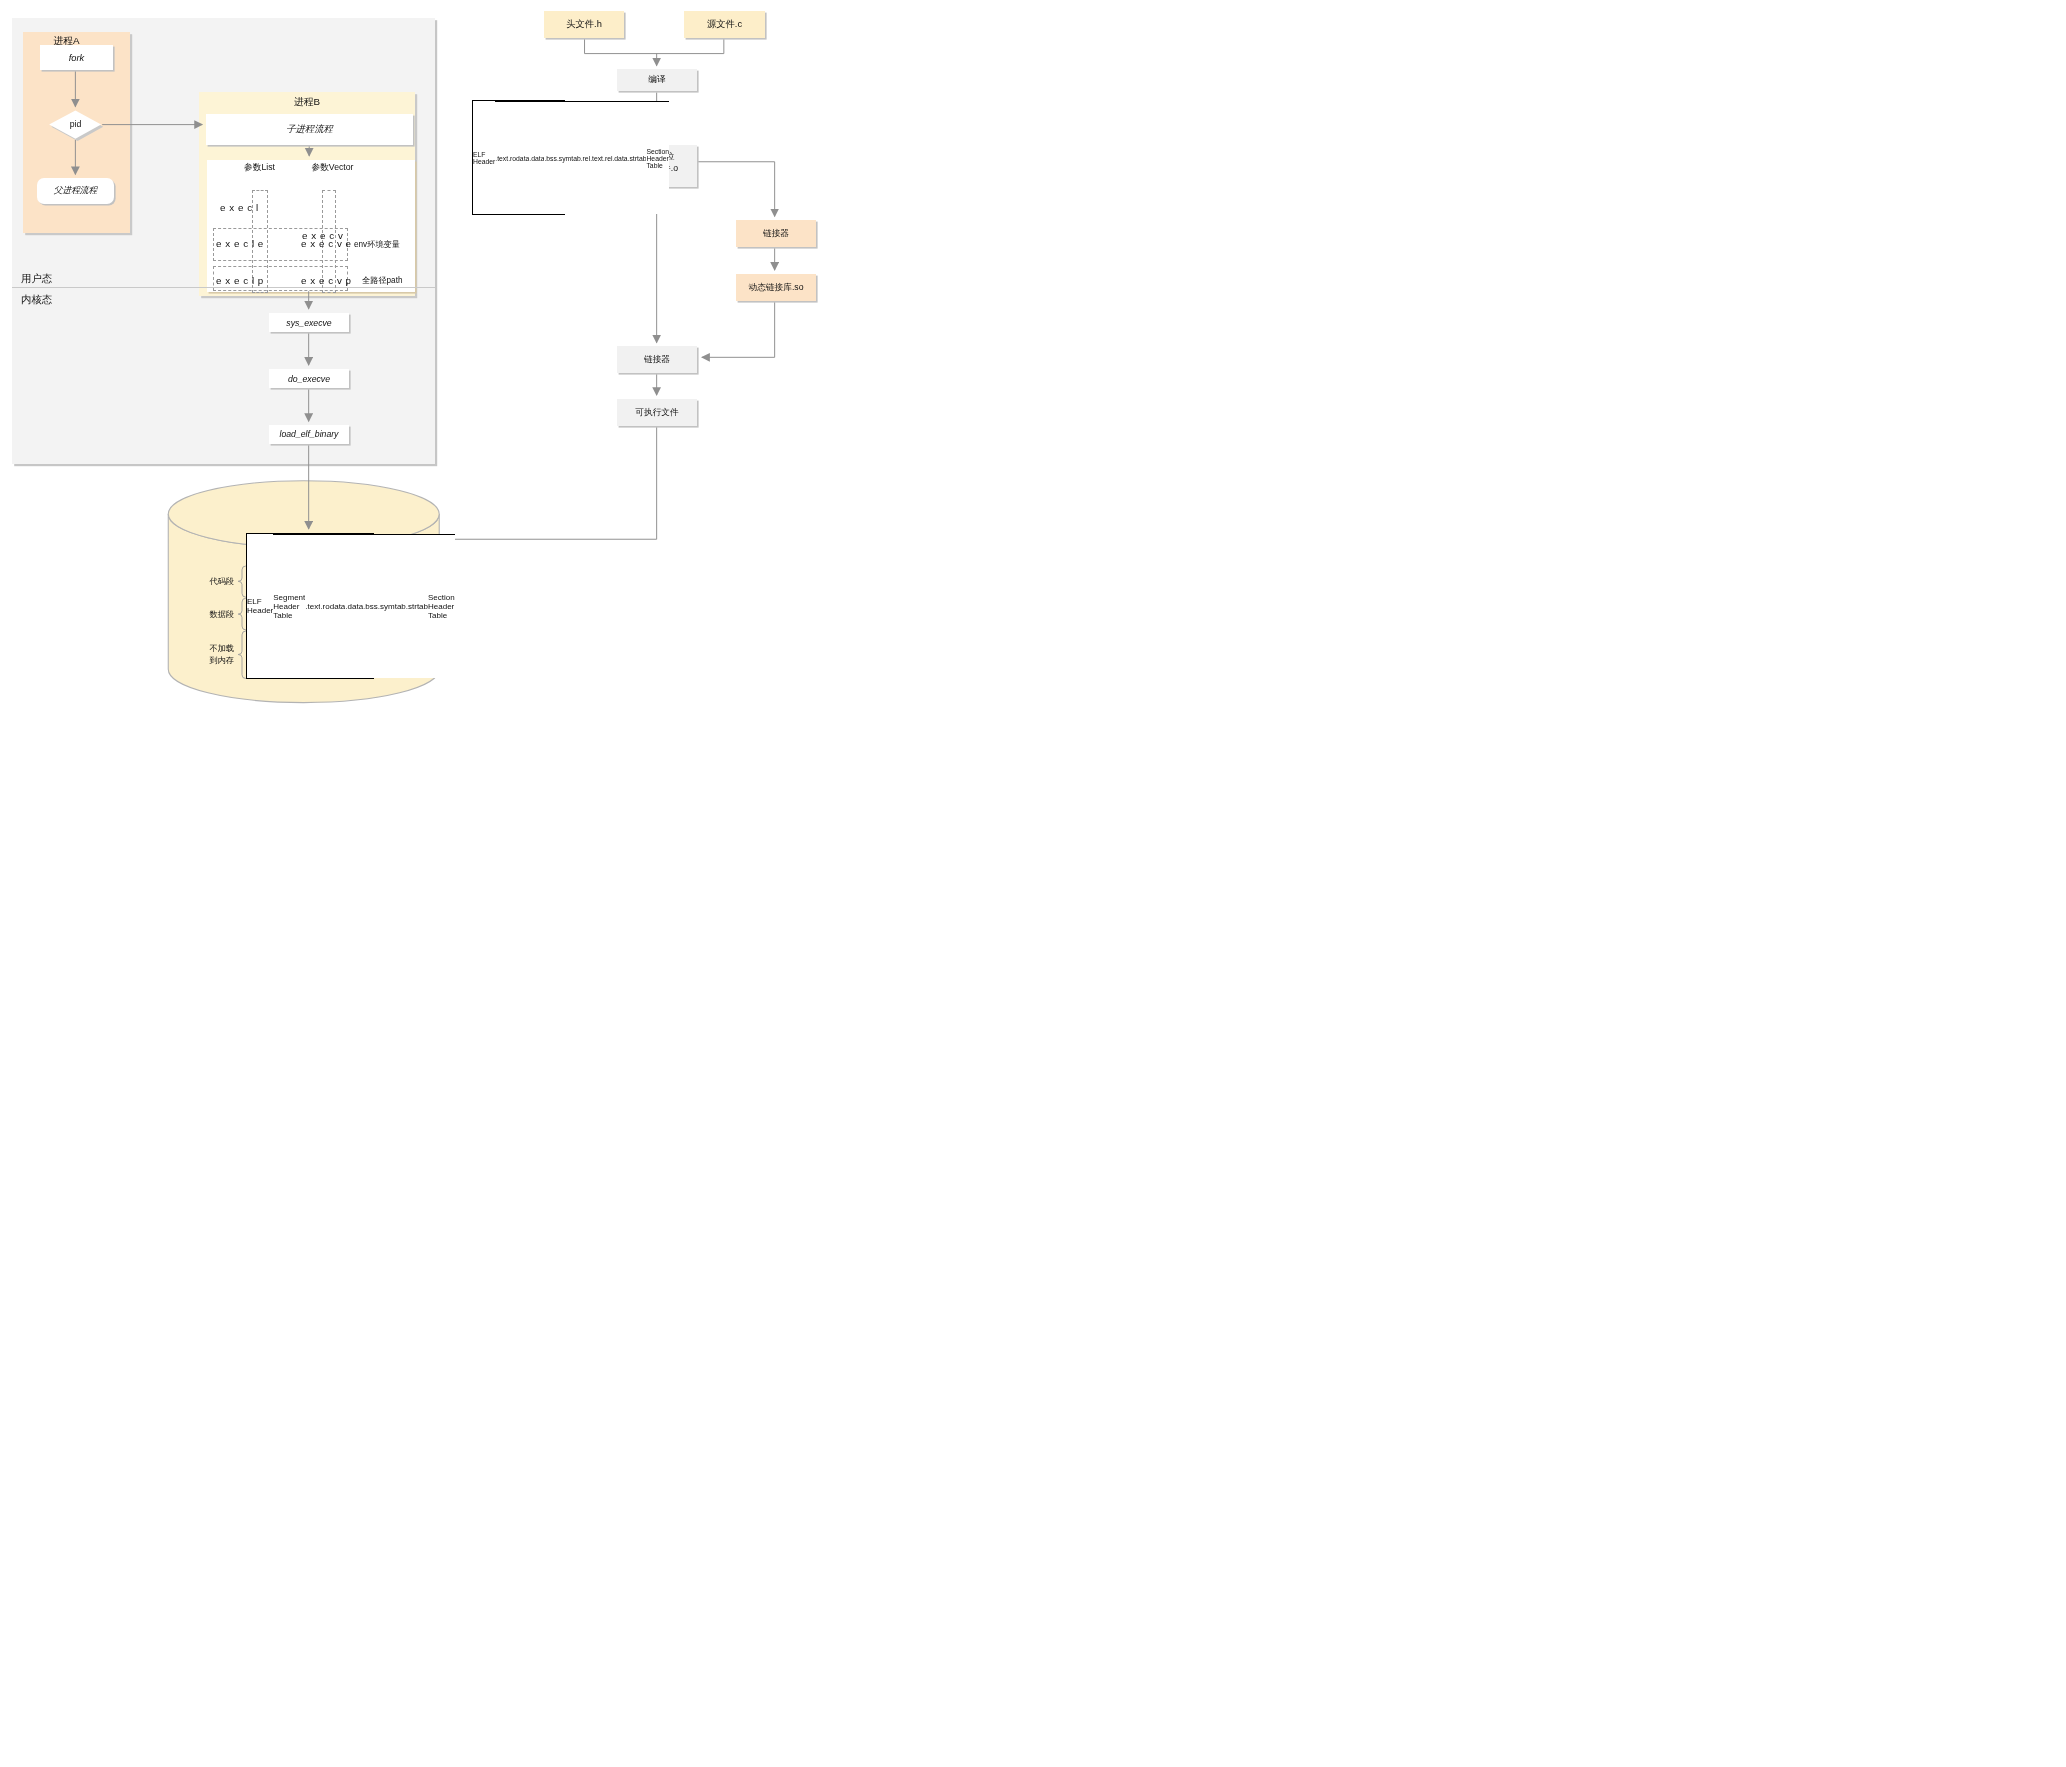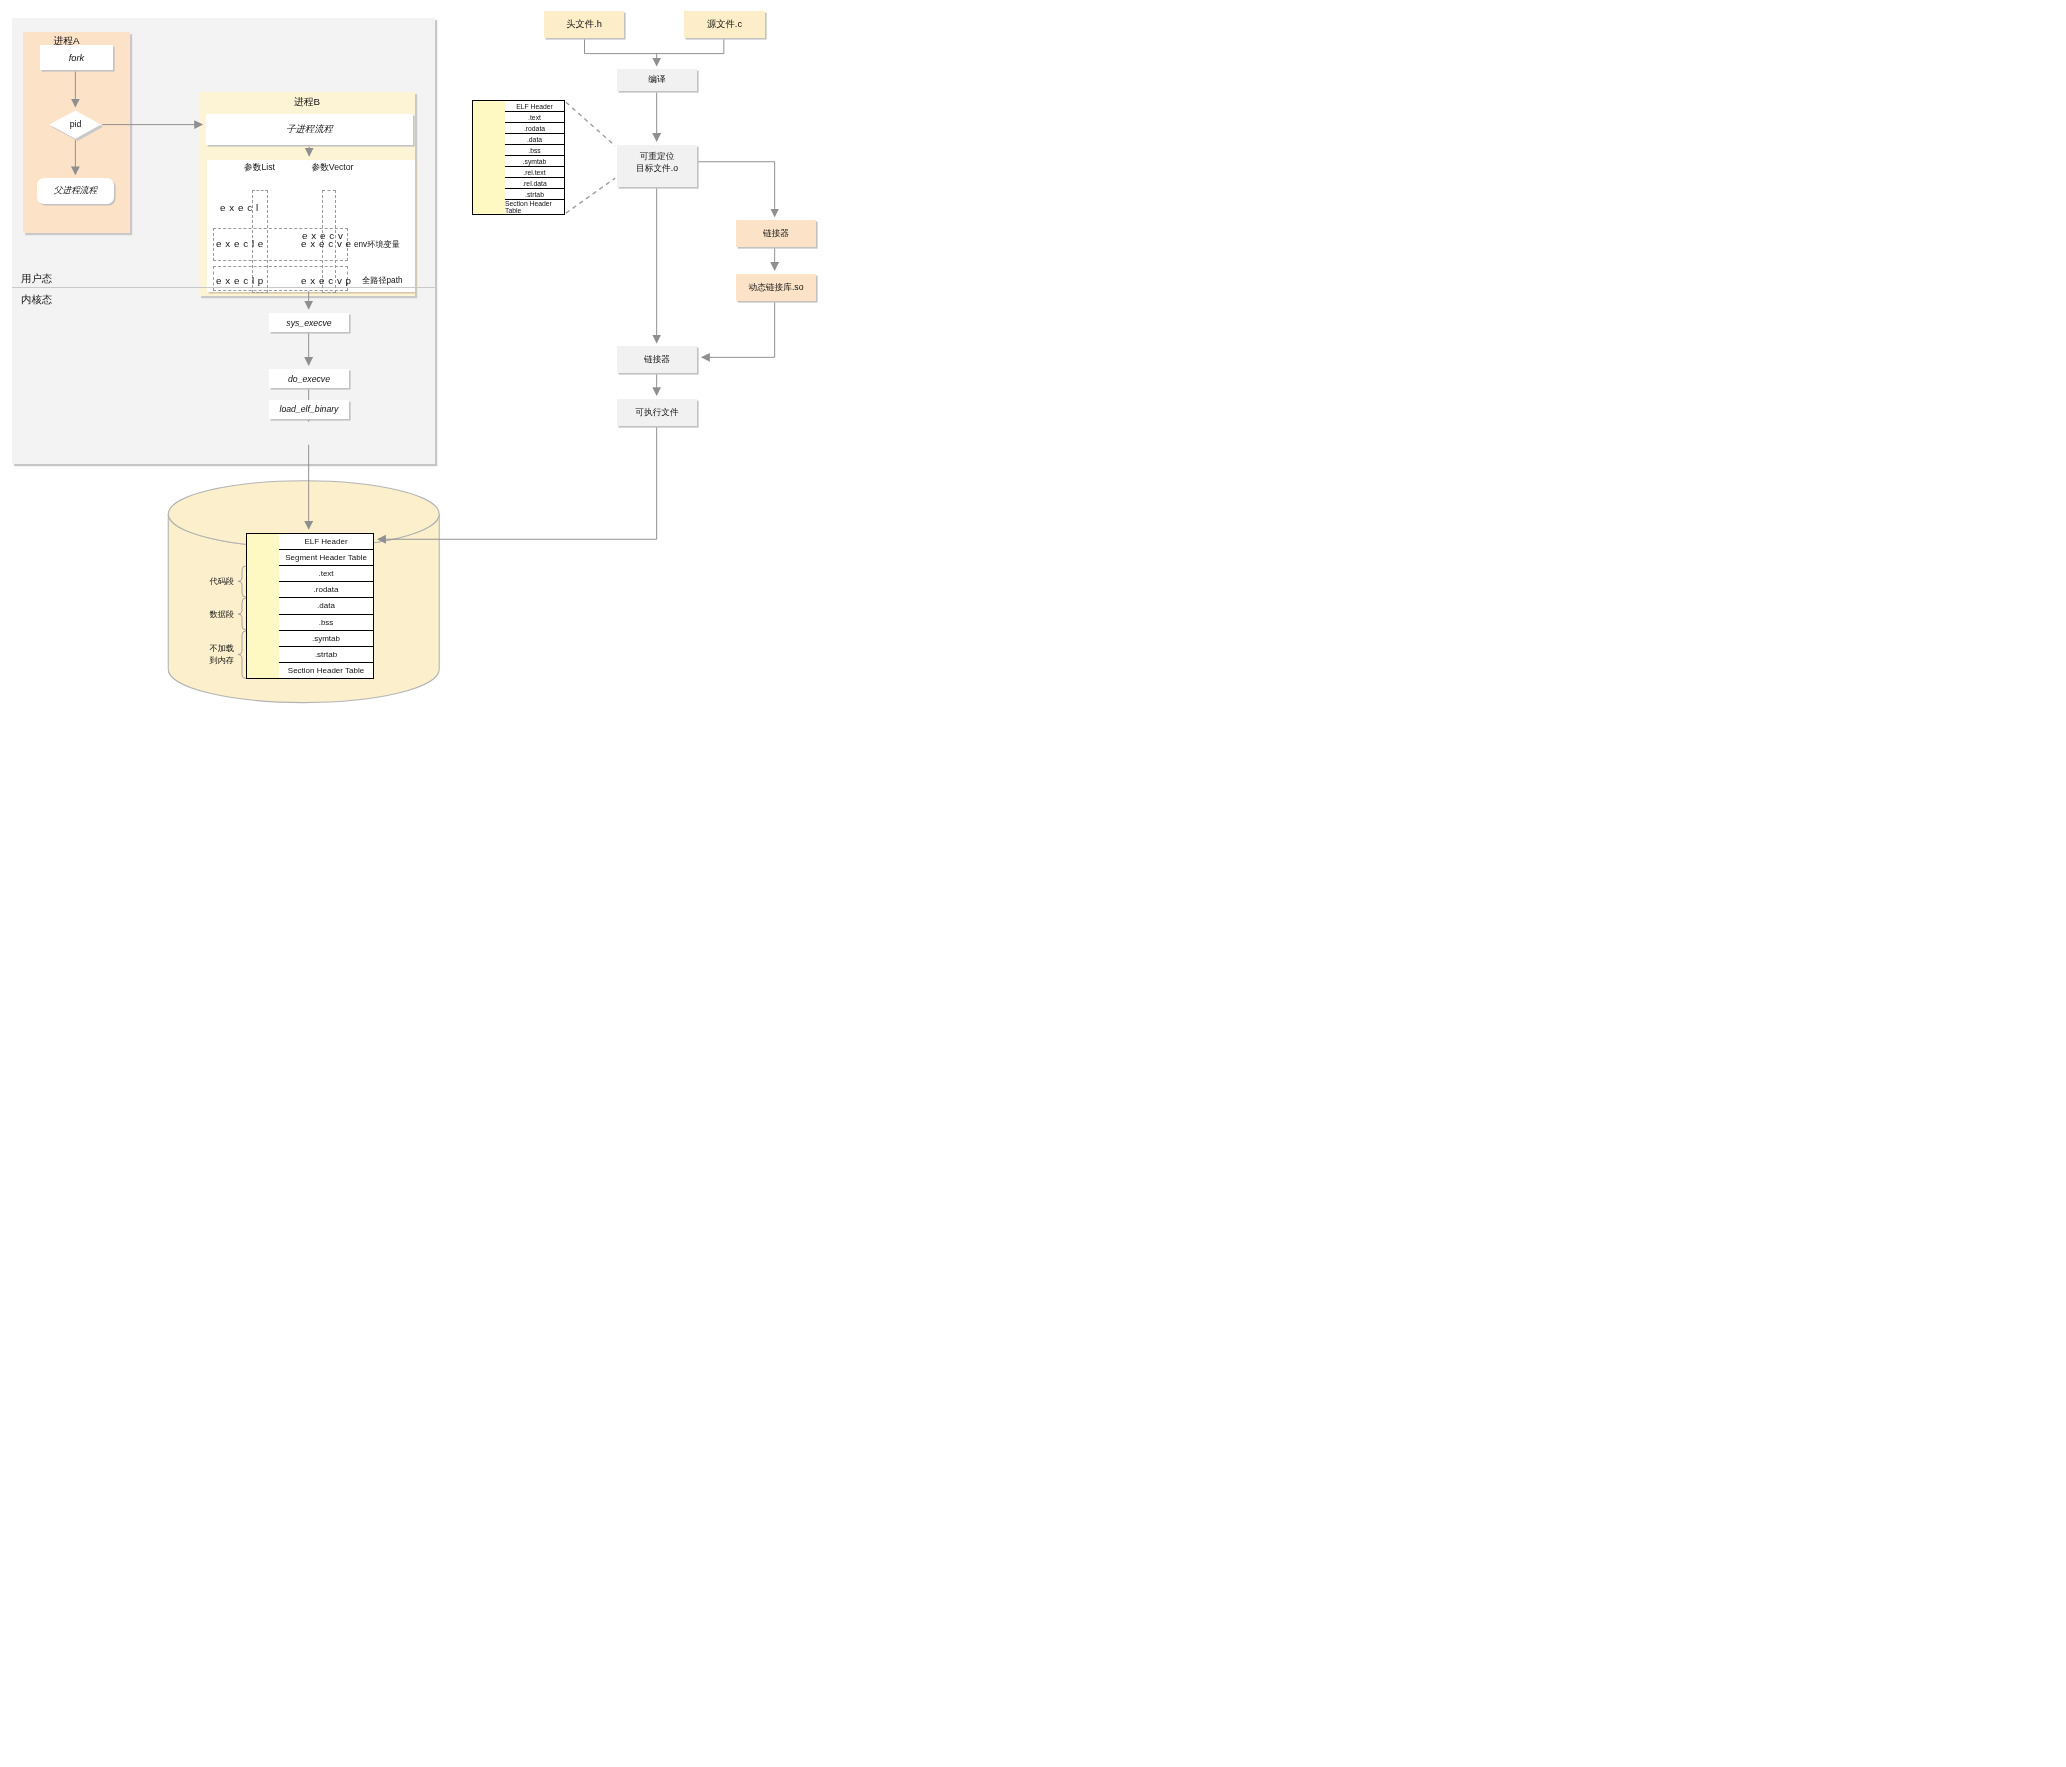--- a/index.html
+++ b/index.html
@@ -16,21 +16,21 @@
   .graybox{background:#f1f1f1;}
   .whitebox{background:#ffffff;font-style:italic;}
   .node{box-shadow:1.6px 1.6px 0 0 #c2c2c2;text-align:center;z-index:10;font-size:9.3px;}
   .node.small{font-size:8.7px;}
   .grouptitle{text-align:center;font-size:9.8px;z-index:10;}
   .flex-center{display:flex;align-items:center;justify-content:center;}
   .exec-word{font-size:9.8px;letter-spacing:3.8px;line-height:13px;z-index:11;white-space:nowrap;}
   .param-header{font-size:8.7px;text-align:center;z-index:11;}
   .side-note{font-size:8.2px;z-index:11;white-space:nowrap;}
   .dashed-rect{border:1.1px dashed #9a9a9a;z-index:10;}
-  .elf-table{border:1.1px solid #000;background:#fef9c3;display:flex;flex-direction:column;z-index:10;box-sizing:border-box;padding-left:32px;}
+  .elf-table{border:1.1px solid #000;background:#0f172a;display:flex;flex-direction:row;z-index:10;box-sizing:border-box;}
   .elf-table .trow{flex:1;display:flex;align-items:center;justify-content:center;background:#fff;}
   .elf-table .trow + .trow{border-top:1.1px solid #000;}
   #elf-object-table .trow{font-size:6.8px;}
   #elf-exec-table .trow{font-size:8px;}
   .seg-label{font-size:8.2px;text-align:right;z-index:11;line-height:11.5px;}
   svg#wires{position:absolute;left:0;top:0;z-index:5;}
   .two-line{line-height:12px;padding-top:4.9px;box-sizing:border-box;}
 </style>
 </head>
 <body>
@@ -112,21 +112,21 @@
   <div class="abs exec-word" style="left:216px;top:237px;">execle</div>
   <div class="abs exec-word" style="left:301px;top:237px;">execve</div>
   <div class="abs exec-word" style="left:216px;top:274px;">execlp</div>
   <div class="abs exec-word" style="left:301px;top:274px;">execvp</div>
 
   <div class="abs side-note" style="left:354px;top:239px;">env环境变量</div>
   <div class="abs side-note" style="left:362px;top:275px;">全路径path</div>
 
   <div class="abs whitebox node small flex-center" style="left:269px;top:313px;width:80px;height:19px;">sys_execve</div>
   <div class="abs whitebox node small flex-center" style="left:269px;top:369px;width:80px;height:19px;">do_execve</div>
-  <div class="abs whitebox node small flex-center" style="left:269px;top:400px;width:80px;height:18.6px;">load_elf_binary</div>
+  <div class="abs whitebox node small flex-center" style="left:269px;top:425px;width:80px;height:18.6px;">load_elf_binary</div>
 
   <div class="abs cream node flex-center" style="left:544px;top:11px;width:80px;height:27px;">头文件.h</div>
   <div class="abs cream node flex-center" style="left:684px;top:11px;width:81px;height:27px;">源文件.c</div>
   <div class="abs graybox node small flex-center" style="left:617px;top:69px;width:80px;height:22px;">编译</div>
 
   <div class="abs graybox node small two-line" style="left:617px;top:145px;width:80px;height:42px;">
     <div>可重定位</div>
     <div>目标文件.o</div>
   </div>
 

